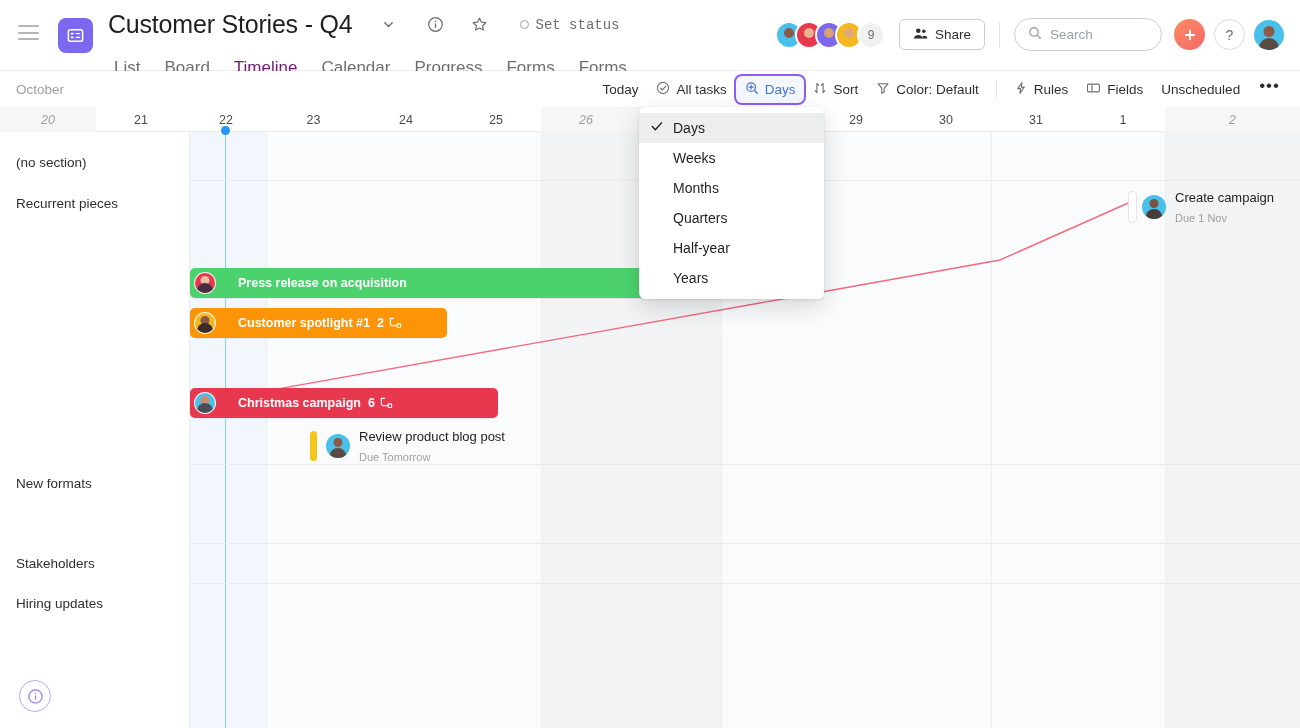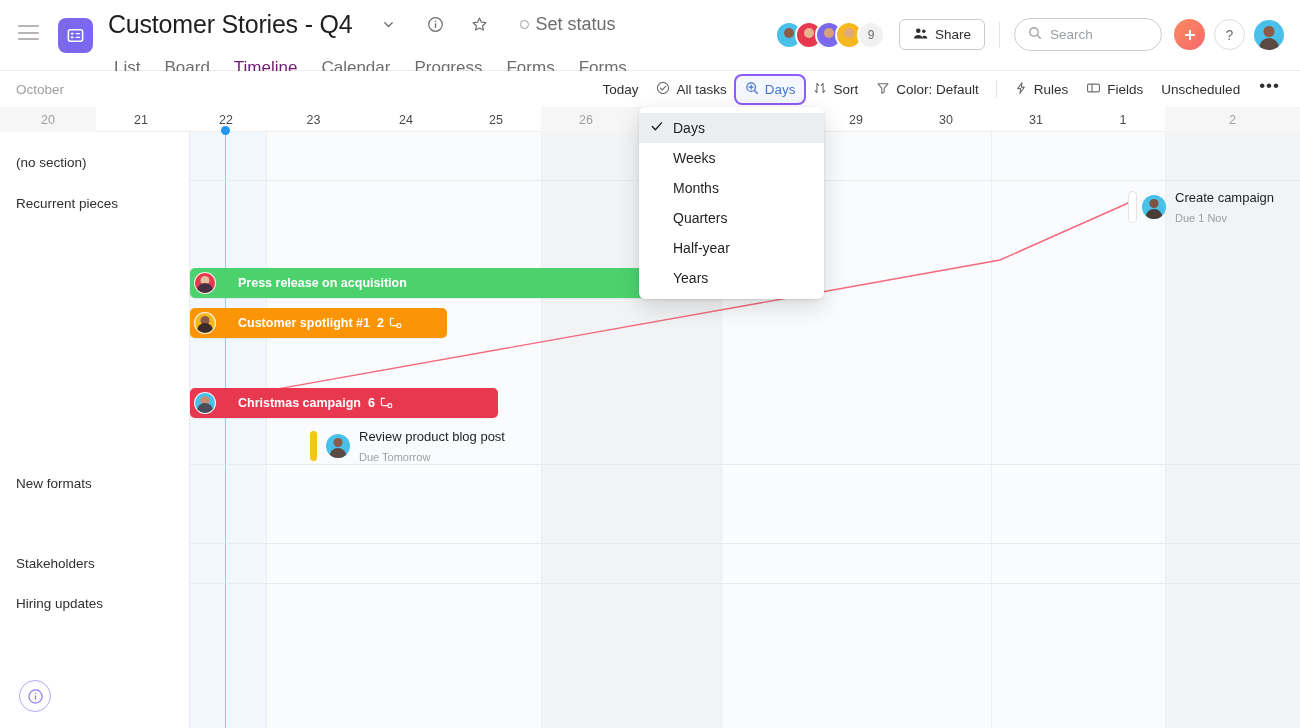--- a/index.html
+++ b/index.html
@@ -39,22 +39,23 @@
   .title-row { display: flex; align-items: center; gap: 16px; }
   .ic-btn {
     display: inline-flex; align-items: center; justify-content: center;
     color: #6d6e6f; cursor: pointer;
   }
   .chev { width: 28px; height: 28px; margin-left: 6px; }
   .info-c { width: 26px; height: 28px; margin-left: 4px; }
   .star-c { width: 26px; height: 28px; margin-left: 2px; }
   .setstatus {
     display: inline-flex; align-items: center; gap: 6px;
-    margin-left: 12px; font-size: 18px; color: #6d6e6f; cursor: pointer;
+    margin-left: 12px; font-size: 14px; color: #6d6e6f; cursor: pointer;
     white-space: nowrap;
+    font-family: Liberation Mono, monospace;
   }
   .status-dot {
     width: 9px; height: 9px; border-radius: 50%;
     border: 1.3px solid #9ca0a3; display: inline-block;
   }
 
   .tabs {
     position: absolute; left: 108px; top: 40px;
     display: flex; align-items: flex-end; gap: 0;
   }
@@ -147,21 +148,21 @@
   
   .dateaxis {
     position: absolute; top: 107px; left: 0; width: 1300px; height: 25px;
     border-bottom: 1px solid #edeae9; background: #fff;
   }
   .dcell {
     position: absolute; top: 0; height: 25px;
     display: flex; align-items: center; justify-content: center;
     font-size: 12.5px; color: #4a4b4d;
   }
-  .dcell.wknd { background: #f6f6f7; color: #9ca0a3; }
+  .dcell.wknd { background: #f6f6f7; color: #9ca0a3; font-style: italic; }
   .today-dot {
     position: absolute; width: 9px; height: 9px; border-radius: 50%;
     background: #2196f3; top: 126px; z-index: 30;
   }
 
   
   .body {
     position: absolute; top: 132px; left: 0; width: 1300px; height: 596px;
     background: #fafbfc; overflow: hidden;
   }

